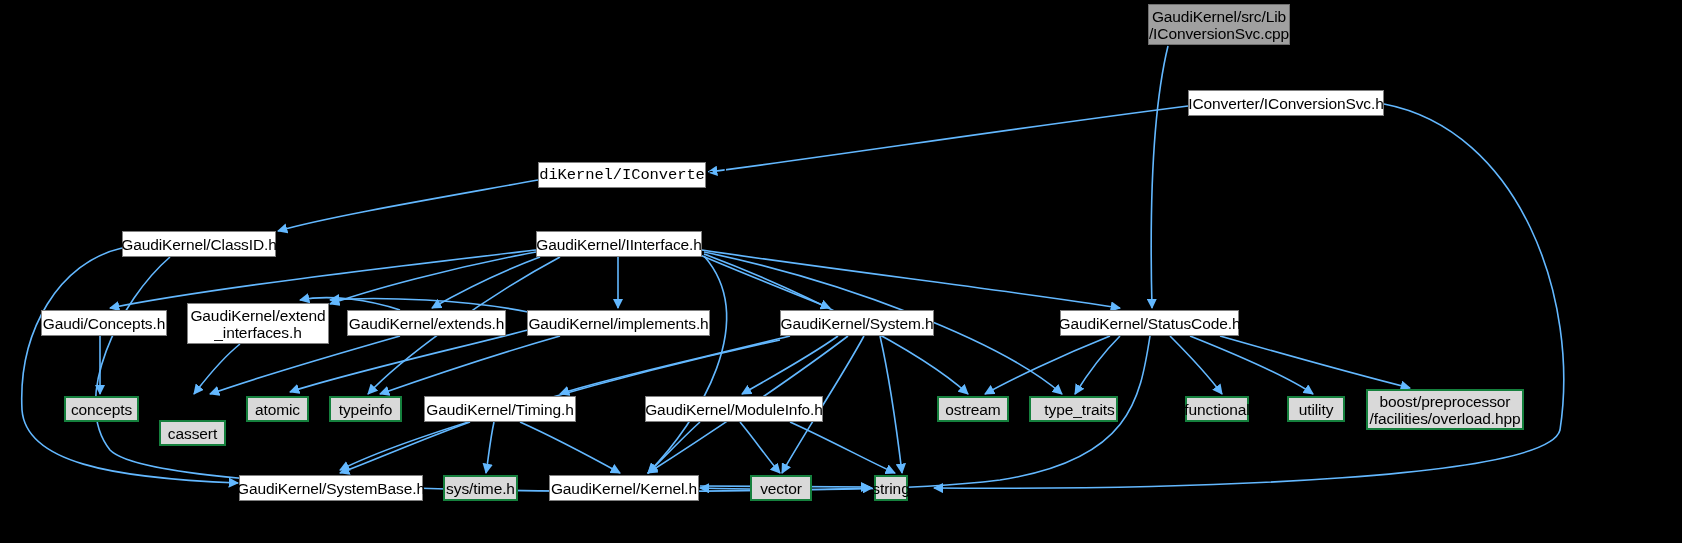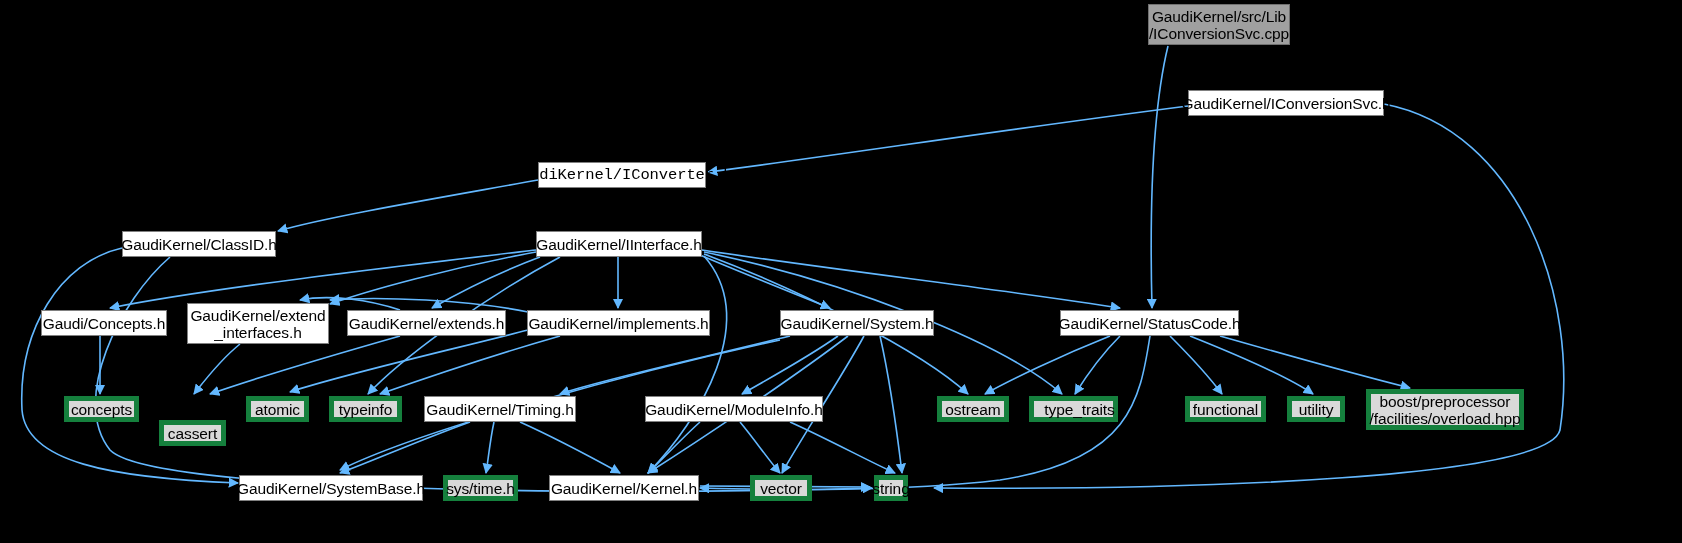--- a/index.html
+++ b/index.html
@@ -17,21 +17,21 @@
     display:flex;align-items:center;justify-content:center;
     text-align:center;
     color:#000;
     font-size:15.5px;
     line-height:17px;
     white-space:pre-line;
     border:1px solid #808080;
     background:#fff;
     letter-spacing:-0.1px;
   }
-  .node.grey{background:#d9d9d9;border:5px solid #15803d;}
+  .node.grey{background:#d9d9d9;border:2px solid #15803d;}
   .node.root{background:#a0a0a0;border:1px solid #707070;}
 </style>
 </head>
 <body>
 
 <div id="graph">
   <svg class="edges" viewBox="0 0 1682 543">
     <defs>
       <marker id="ah" viewBox="0 0 10 10" refX="9" refY="5" markerWidth="6.5" markerHeight="6.5" orient="auto-start-reverse">
         <path d="M0,0 L10,5 L0,10 z" fill="#63b8ff"></path>
@@ -78,40 +78,40 @@
         <path d="M520,422 C560,440 600,462 620,473" marker-end="url(#ah)"></path>
         <path d="M700,422 C680,440 660,462 648,473" marker-end="url(#ah)"></path>
         <path d="M740,422 C755,440 770,462 780,473" marker-end="url(#ah)"></path>
         <path d="M790,422 C830,440 870,462 895,473" marker-end="url(#ah)"></path>
         <path d="M700,486 C760,486 820,487 870,487" marker-end="url(#ah)"></path>
       </g>
   </svg>
   <div id="node-layer">
       <div class="node root" style="left: 1148px; top: 4px; width: 142px; height: 41px;">GaudiKernel/src/Lib
 /IConversionSvc.cpp</div>
-      <div class="node" style="left: 1188px; top: 90px; width: 196px; height: 26px;">GaudiKernel/IConversionSvc.h</div>
+      <div class="node" style="left: 1188px; top: 90px; width: 196px; height: 26px;">IConverter/IConversionSvc.h</div>
       <div class="node" style="left: 538px; top: 162px; width: 168px; height: 26px; font-family: Liberation Mono, monospace;">GaudiKernel/IConverter.h</div>
       <div class="node" style="left: 122px; top: 231px; width: 154px; height: 26px;">GaudiKernel/ClassID.h</div>
       <div class="node" style="left: 536px; top: 231px; width: 166px; height: 26px;">GaudiKernel/IInterface.h</div>
       <div class="node" style="left: 41px; top: 310px; width: 126px; height: 26px;">Gaudi/Concepts.h</div>
       <div class="node" style="left: 187px; top: 303px; width: 142px; height: 41px;">GaudiKernel/extend
 _interfaces.h</div>
       <div class="node" style="left: 347px; top: 310px; width: 159px; height: 26px;">GaudiKernel/extends.h</div>
       <div class="node" style="left: 527px; top: 310px; width: 183px; height: 26px;">GaudiKernel/implements.h</div>
       <div class="node" style="left: 780px; top: 310px; width: 154px; height: 26px;">GaudiKernel/System.h</div>
       <div class="node" style="left: 1060px; top: 310px; width: 179px; height: 26px;">GaudiKernel/StatusCode.h</div>
       <div class="node grey" style="left: 64px; top: 396px; width: 75px; height: 26px;">concepts</div>
       <div class="node grey" style="left: 159px; top: 396px; width: 67px; height: 26px; margin-top: 24px;">cassert</div>
       <div class="node grey" style="left: 246px; top: 396px; width: 63px; height: 26px;">atomic</div>
       <div class="node grey" style="left: 329px; top: 396px; width: 73px; height: 26px;">typeinfo</div>
       <div class="node" style="left: 424px; top: 396px; width: 152px; height: 26px;">GaudiKernel/Timing.h</div>
       <div class="node" style="left: 645px; top: 396px; width: 178px; height: 26px;">GaudiKernel/ModuleInfo.h</div>
       <div class="node grey" style="left: 937px; top: 396px; width: 72px; height: 26px;">ostream</div>
       <div class="node grey" style="left: 1029px; top: 396px; width: 89px; height: 26px; padding-left: 12px;">type_traits</div>
-      <div class="node grey" style="left: 1185px; top: 396px; width: 81px; height: 26px;">functional</div>
+      <div class="node grey" style="left: 1185px; top: 396px; width: 64px; height: 26px;">functional</div>
       <div class="node grey" style="left: 1287px; top: 396px; width: 58px; height: 26px;">utility</div>
       <div class="node grey" style="left: 1366px; top: 389px; width: 158px; height: 41px;">boost/preprocessor
 /facilities/overload.hpp</div>
       <div class="node" style="left: 239px; top: 475px; width: 184px; height: 26px;">GaudiKernel/SystemBase.h</div>
       <div class="node grey" style="left: 443px; top: 475px; width: 75px; height: 26px;">sys/time.h</div>
       <div class="node" style="left: 549px; top: 475px; width: 150px; height: 26px;">GaudiKernel/Kernel.h</div>
       <div class="node grey" style="left: 750px; top: 475px; width: 62px; height: 26px;">vector</div>
       <div class="node grey" style="left: 874px; top: 475px; width: 34px; height: 26px;">string</div>
     </div>
 </div>

